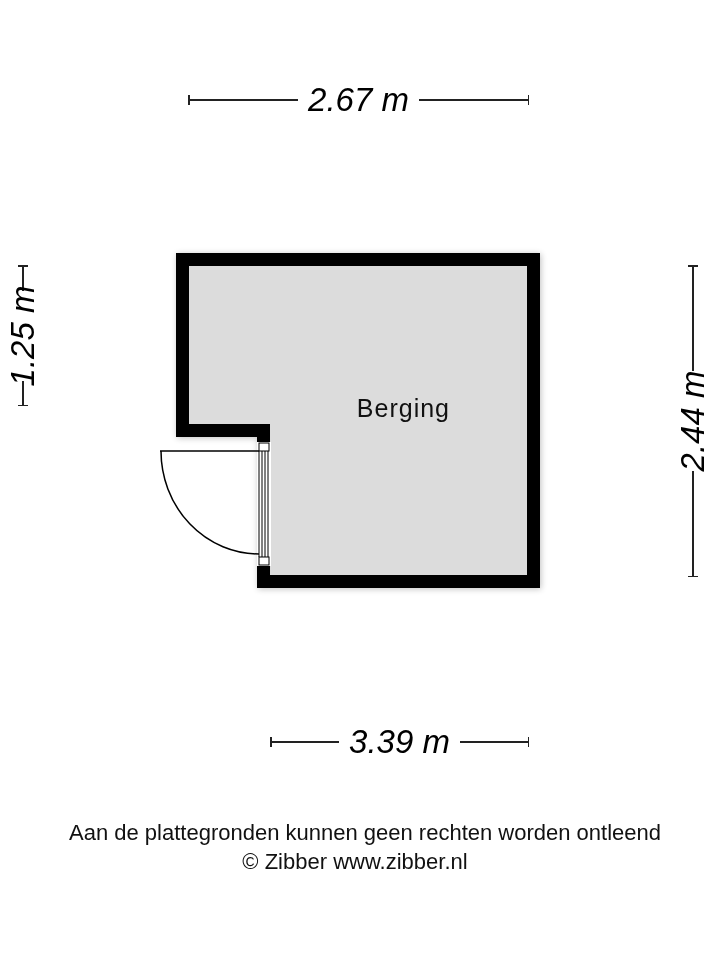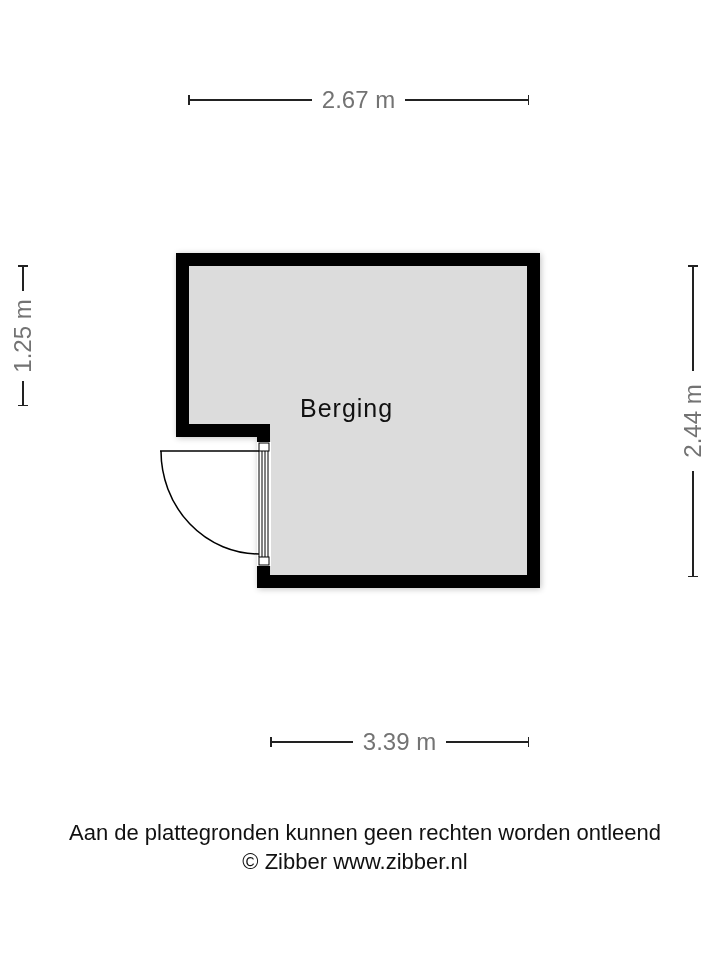--- a/index.html
+++ b/index.html
@@ -1,27 +1,27 @@
 <!DOCTYPE html>
 <html><head>
 <meta charset="utf-8">
 <style>
   html, body { margin: 0; padding: 0; background: #ffffff; }
   body { width: 720px; height: 960px; position: relative; overflow: hidden; font-family: "Liberation Sans", sans-serif; color: #111; }
-  .dim { position: absolute; font-size: 24px; color: #737373; white-space: nowrap; }
+  .dim { position: absolute; font-size: 33px; color: #000000; white-space: nowrap; font-style: italic; }
   .dim-h { display: flex; align-items: center; }
   .dim-h .line { height: 1.5px; background: #222; flex: 1; }
   .dim-h .cap { width: 1.5px; height: 10px; background: #222; }
   .dim-h .label { padding: 0 10px; line-height: 30px; }
   .dim-v { display: flex; flex-direction: column; align-items: center; }
   .dim-v .line { width: 1.5px; background: #222; flex: 1; }
   .dim-v .cap { height: 1.5px; width: 10px; background: #222; }
   .dim-v .label { transform: rotate(-90deg); line-height: 30px; }
   .plan { position: absolute; left: 0; top: 0; }
-  .room-label { position: absolute; left: 300px; top: 394px; width: 150px; text-align: left; font-size: 25px; letter-spacing: 1px; color: #111; }
+  .room-label { position: absolute; left: 300px; top: 394px; width: 150px; text-align: right; font-size: 25px; letter-spacing: 1px; color: #111; }
   .footer { position: absolute; left: 0; width: 730px; text-align: center; font-size: 22px; color: #111; }
 </style>
 </head>
 <body>
 
 <div class="dim dim-h" style="left:188px; top:85px; width:341px;">
   <span class="cap"></span>
   <span class="line"></span>
   <span class="label">2.67 m</span>
   <span class="line"></span>

